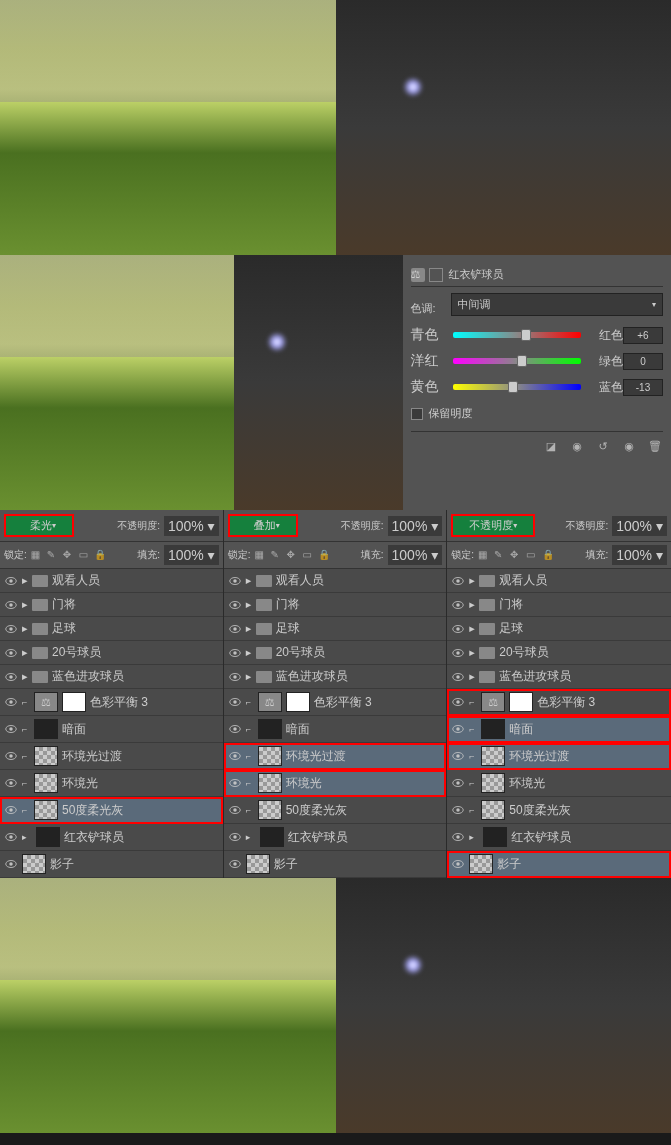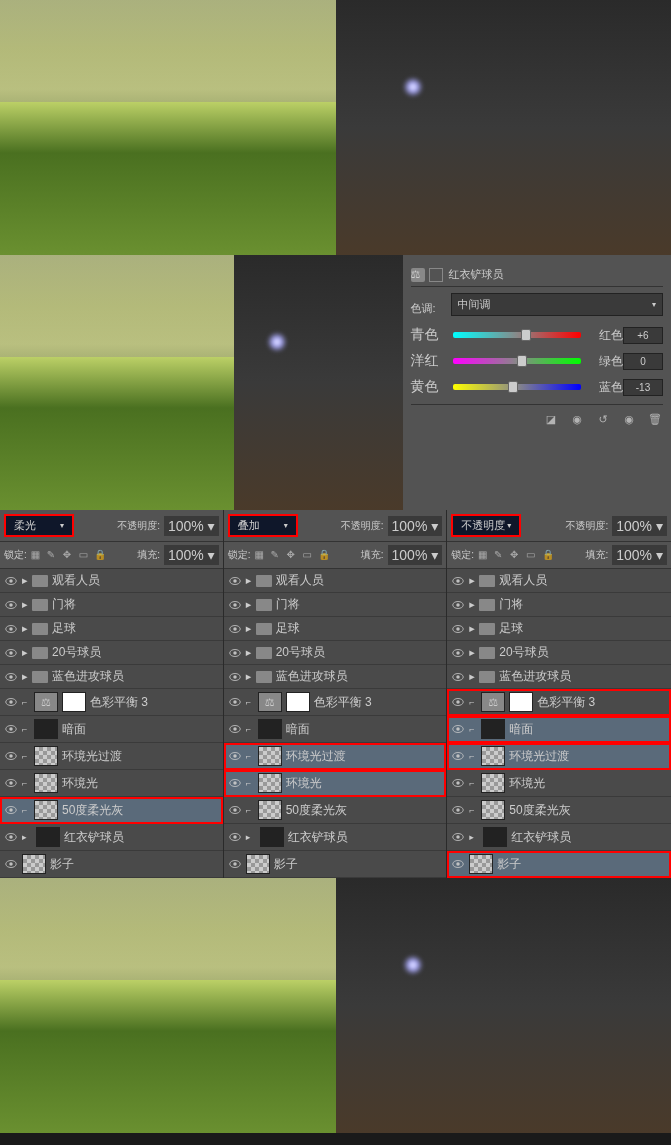--- a/index.html
+++ b/index.html
@@ -27,21 +27,21 @@
 .grad-mag-grn{background:linear-gradient(90deg,#f0f,#888,#0f0)}
 .grad-yel-blu{background:linear-gradient(90deg,#ff0,#888,#00f)}
 .checkbox-row{display:flex;align-items:center;padding:6px 0}
 .checkbox{width:12px;height:12px;border:1px solid #888;margin-right:6px;background:#3a3a3a}
 .panel-footer{display:flex;justify-content:flex-end;padding:6px 0;gap:10px;border-top:1px solid #333;margin-top:4px}
 .footer-icon{width:16px;height:16px;opacity:0.8;display:flex;align-items:center;justify-content:center}
 .layers-section{display:flex;width:671px;background:#535353}
 .layers-col{width:33.33%;border-right:1px solid #2a2a2a}
 .layers-col:last-child{border-right:none}
 .blend-row{display:flex;align-items:center;padding:4px;background:#535353;border-bottom:1px solid #333}
-.blend-select{background:#0f172a;border:1px solid #222;padding:2px 8px;color:#ccc;display:flex;justify-content:space-between;align-items:center;min-width:70px}
+.blend-select{background:#15803d;border:1px solid #222;padding:2px 16px;color:#ccc;display:flex;justify-content:flex-end;align-items:center;min-width:70px}
 .hl-red{border:2px solid #f00}
 .opacity-label{font-size:10px;margin-left:auto;margin-right:4px}
 .opacity-val{background:#3a3a3a;padding:2px 4px;font-size:14px}
 .lock-row{display:flex;align-items:center;padding:3px 4px;background:#535353;border-bottom:1px solid #333;font-size:10px;gap:4px}
 .lock-icon{width:12px;height:12px;opacity:0.7}
 .layer-item{display:flex;align-items:center;padding:3px 4px;background:#4a4a4a;border-bottom:1px solid #3a3a3a;min-height:22px}
 .layer-item.selected{background:#5a6a7a}
 .layer-item.hl{outline:2px solid #f00;outline-offset:-2px;position:relative;z-index:1}
 .eye{width:14px;height:14px;margin-right:4px;opacity:0.9;flex-shrink:0}
 .eye svg{width:14px;height:14px}
@@ -101,20 +101,24 @@
         </div>
         <div class="slider-row">
           <span class="slider-label-l">黄色</span>
   <div class="slider-track grad-yel-blu">
             <div class="slider-handle" style="left:43%"></div>
           </div>
   <span class="slider-label-r">蓝色</span>
   <span class="slider-val">-13</span>
         </div>
       </div>
+    <div class="checkbox-row">
+      <span class="checkbox"></span>
+      <span>保留明度</span>
+    </div>
     <div class="panel-footer">
       <span class="footer-icon">◪</span>
       <span class="footer-icon">◉</span>
       <span class="footer-icon">↺</span>
       <span class="footer-icon">◉</span>
       <span class="footer-icon">🗑</span>
     </div>
   </div>
 </div>
 

